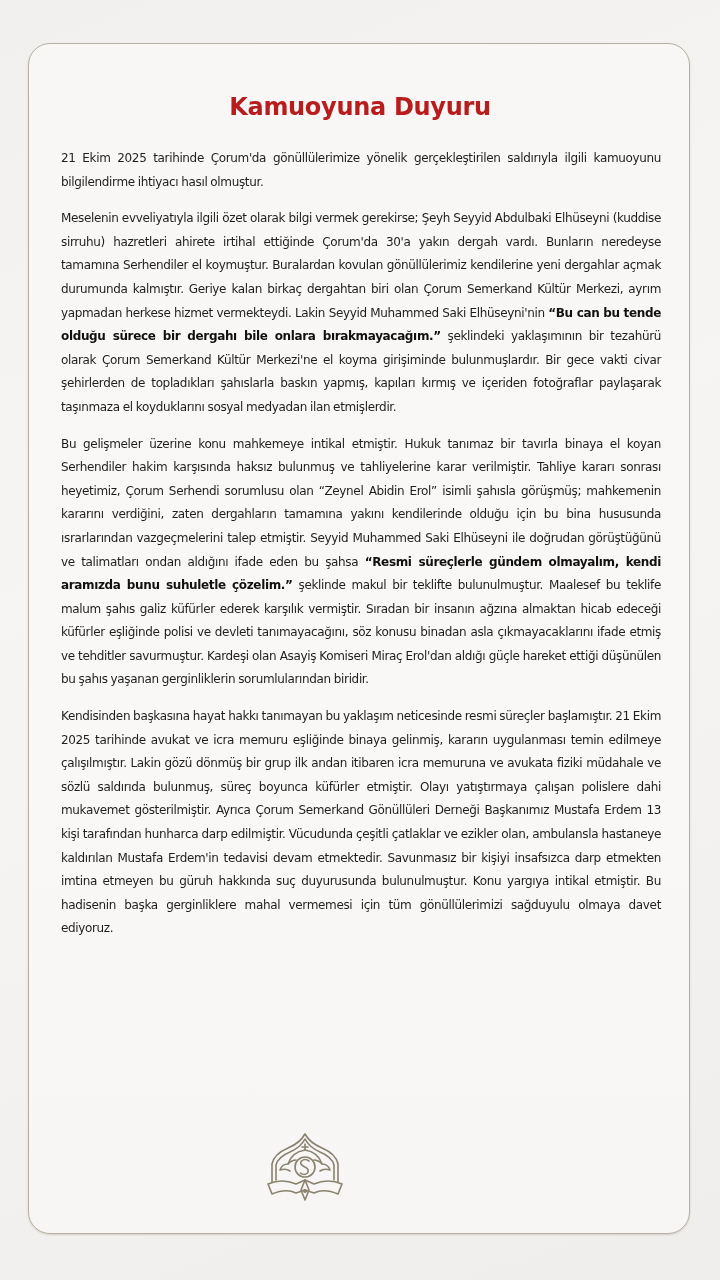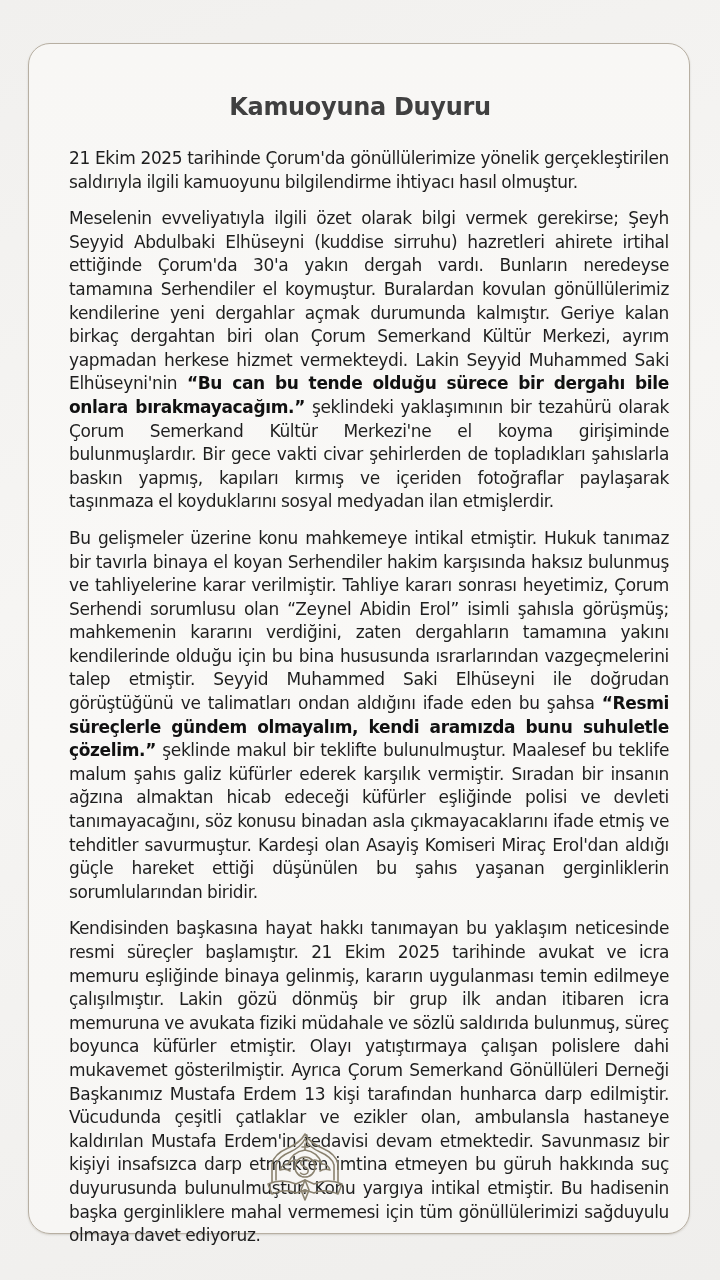--- a/index.html
+++ b/index.html
@@ -29,36 +29,35 @@
   .title {
     position: absolute;
     left: 0;
     top: 93px;
     width: 720px;
     text-align: center;
     font-family: "DejaVu Sans", sans-serif;
     font-weight: bold;
     font-size: 24px;
     letter-spacing: -0.3px;
-    color: #404040;
+    color: #b91c1c;
     margin: 0;
   }
   .body-text {
     position: absolute;
     left: 61px;
     top: 147px;
     width: 600px;
     font-family: "DejaVu Sans", sans-serif;
-    font-size: 17px;
+    font-size: 12px;
     line-height: 23.6px;
     color: #1e1e1e;
     text-align: justify;
     letter-spacing: -0.35px;
     word-spacing: -0.5px;
-    margin-left: 8px;
   }
   .body-text p {
     margin: 0 0 13px 0;
   }
   .body-text b {
     font-weight: bold;
     color: #111;
   }
   .logo {
     position: absolute;

